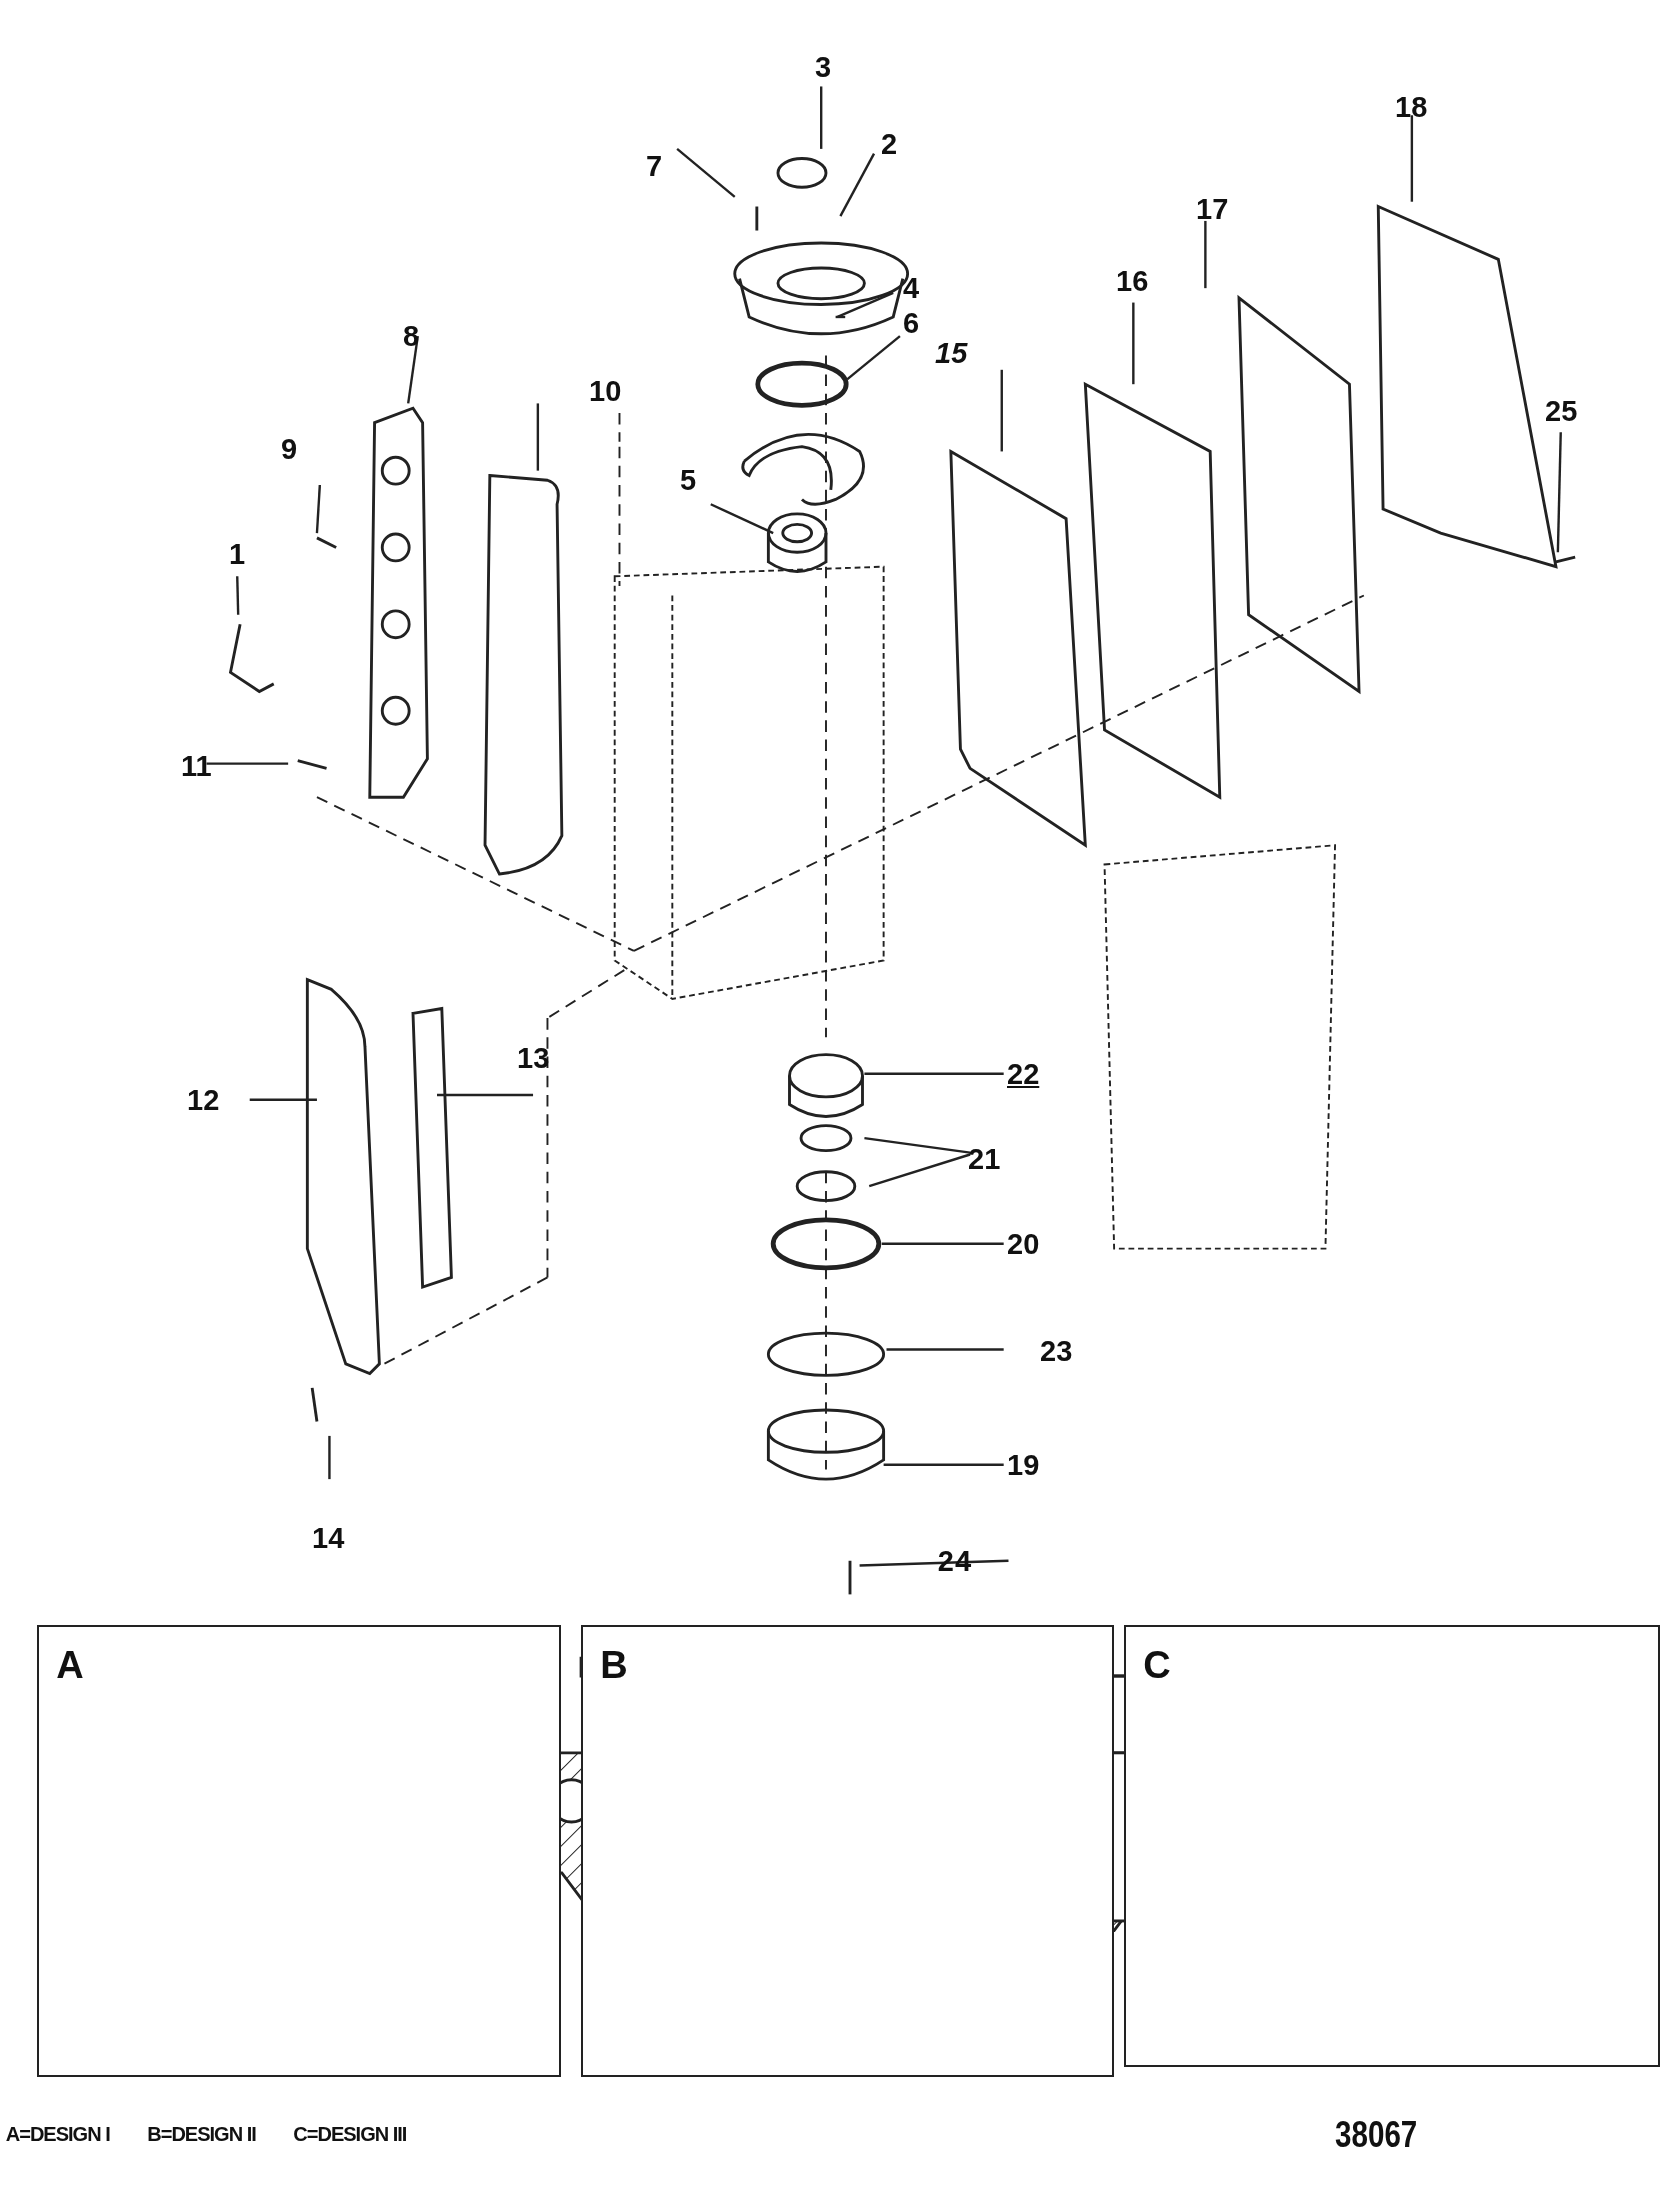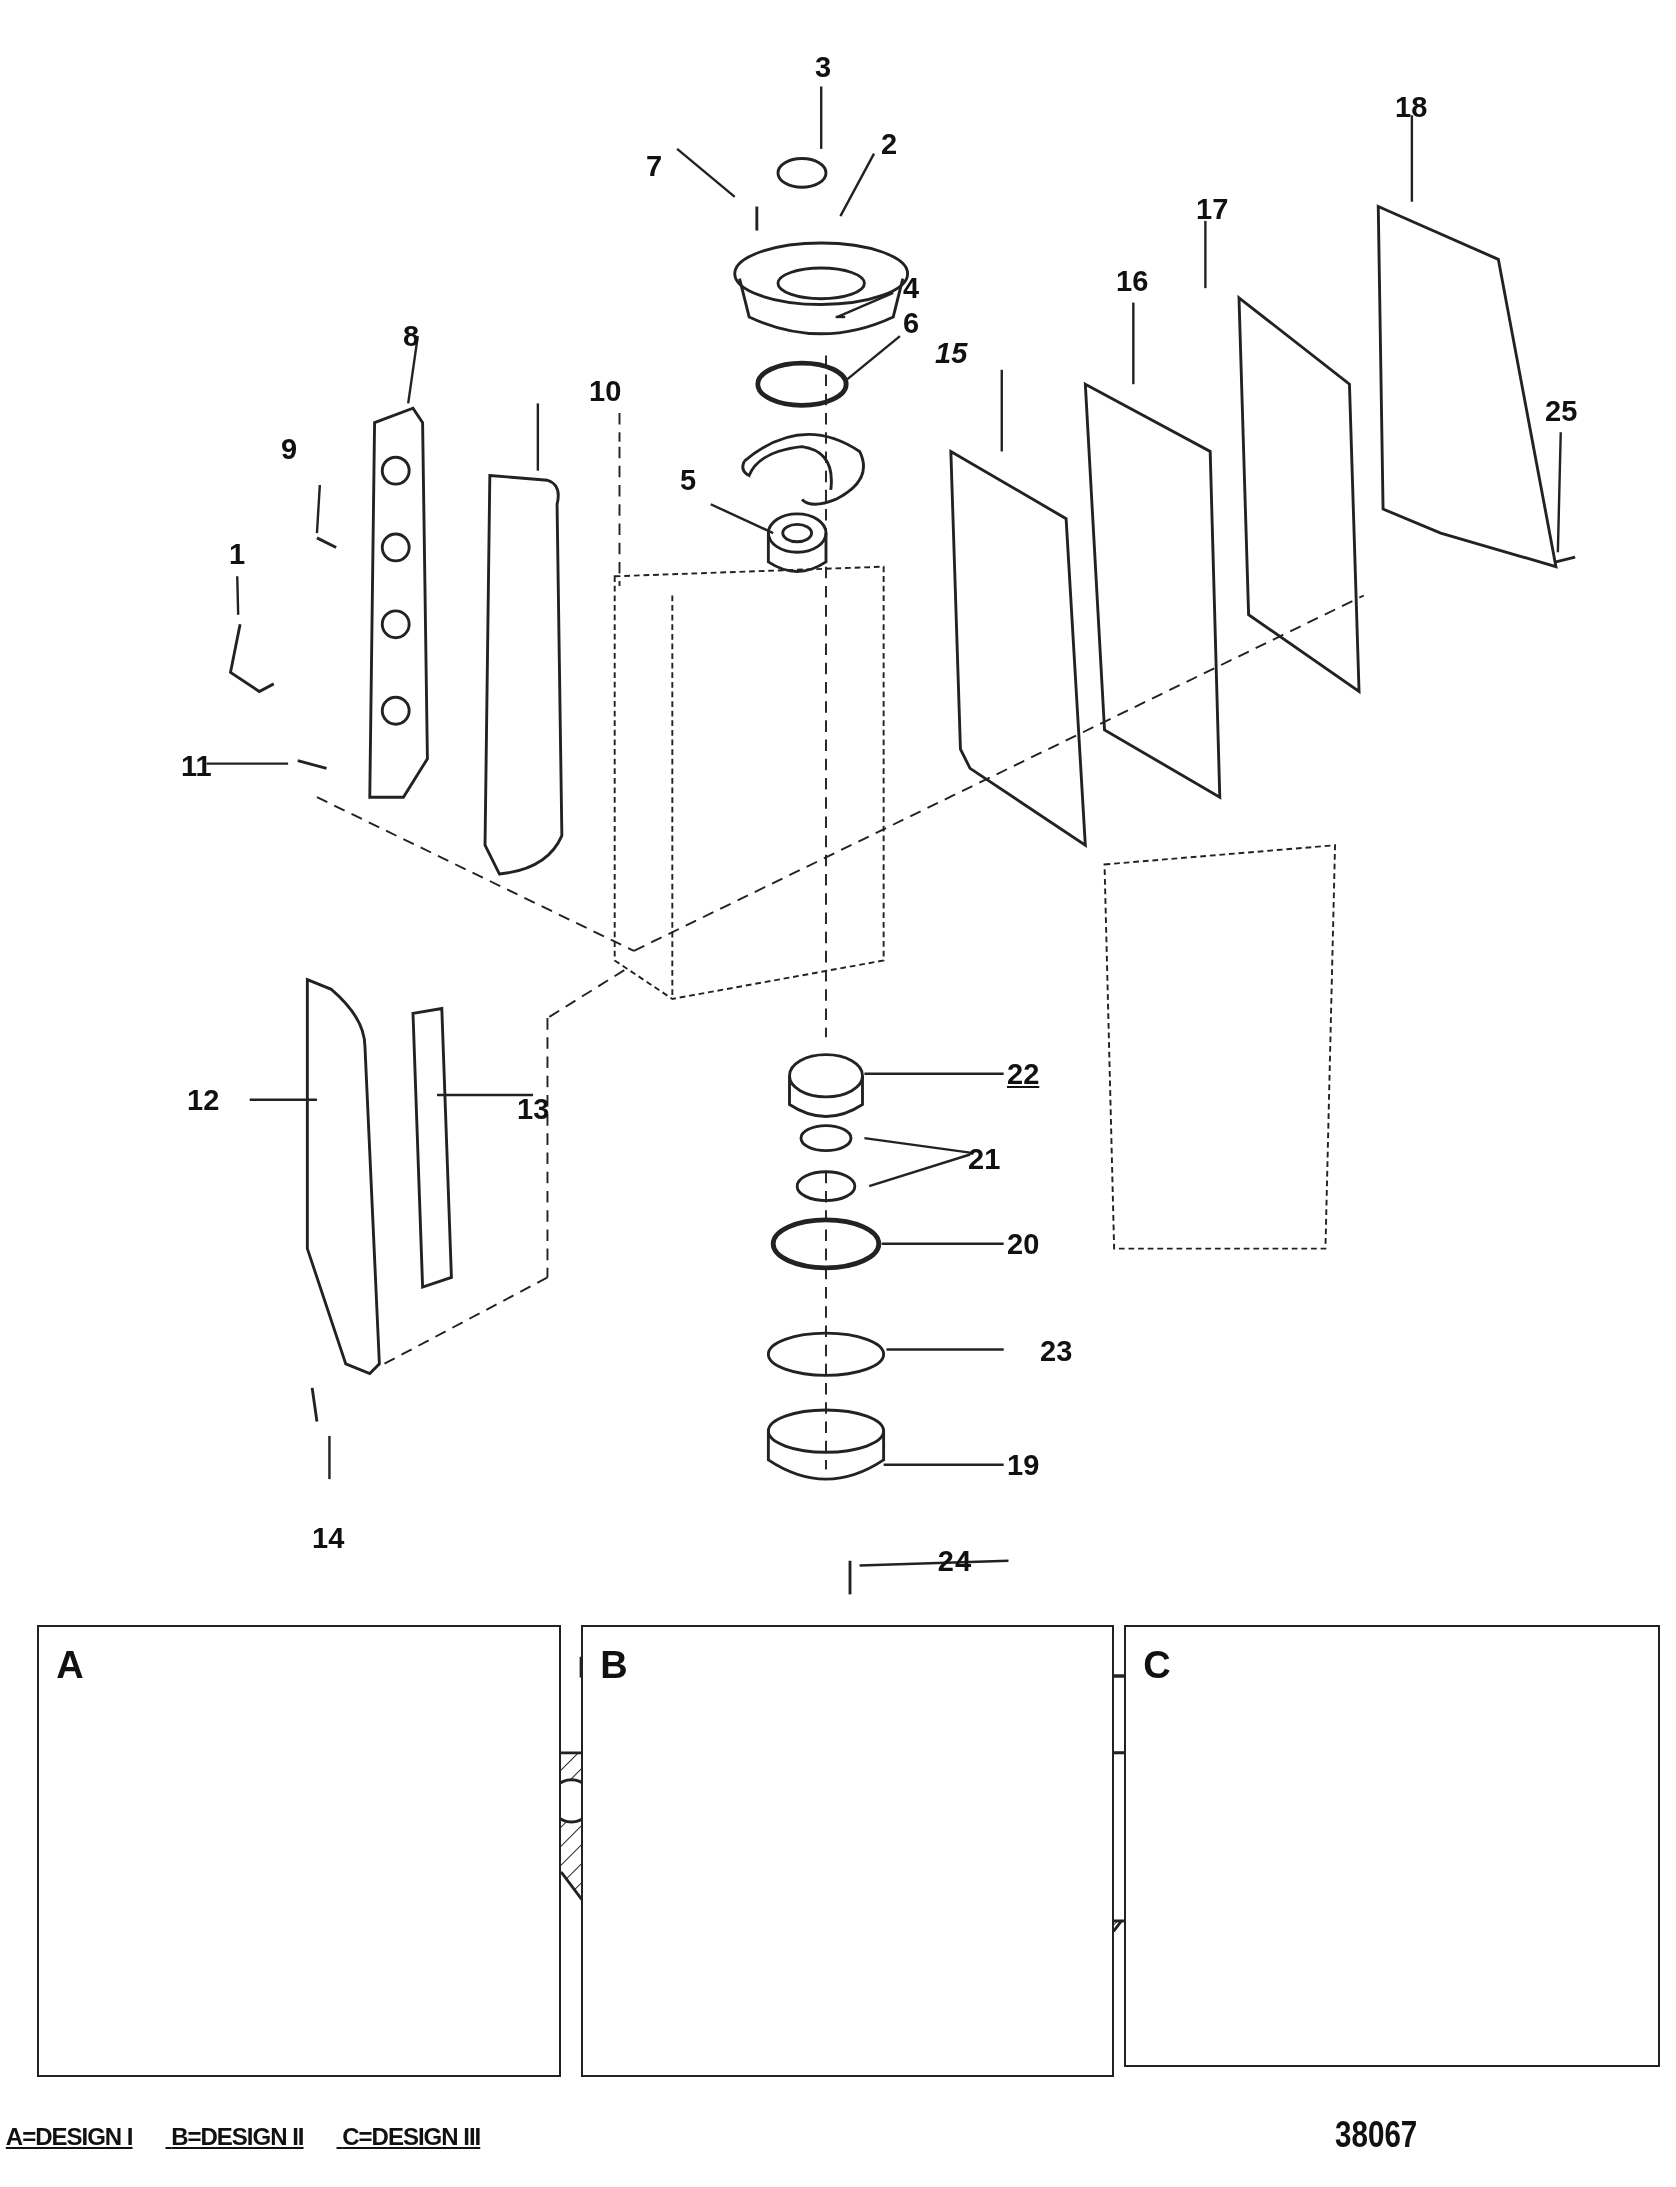--- a/index.html
+++ b/index.html
@@ -3,22 +3,22 @@
 <meta charset="utf-8">
 <style>
   html, body { margin: 0; padding: 0; background: #ffffff; }
   body { width: 1676px; height: 2187px; position: relative; overflow: hidden;
          font-family: "Liberation Sans", sans-serif; color: #111; }
   #diagram { position: absolute; left: 0; top: 0; width: 1676px; height: 2187px; }
   .callout { position: absolute; font-family: "Liberation Sans", sans-serif; font-weight: bold;
              font-size: 29px; color: #111; line-height: 1; }
   .panel { position: absolute; border: 2.9px solid #222; background: #fff; box-sizing: border-box; }
   .panel-letter { position: absolute; left: 17.3px; top: 17.3px; font-weight: bold; font-size: 38px; }
-  .legend { position: absolute; left: 5.8px; top: 2123px; font-weight: bold; font-size: 24px;
-            letter-spacing: -1px; text-decoration: underline; }
+  .legend { position: absolute; left: 5.8px; top: 2123px; font-weight: bold; font-size: 20px;
+            letter-spacing: -1px; }
   .legend span { margin-right: 33px; }
   .fignum { position: absolute; left: 1335px; top: 2114px; font-size: 37px; font-weight: bold;
             font-family: "Liberation Sans Narrow", "Liberation Sans", sans-serif; transform: scaleX(0.8);
             transform-origin: left; }
 </style>
 </head>
 <body>
 
 <svg id="diagram" viewBox="0 0 1745 2277" xmlns="http://www.w3.org/2000/svg">
   <defs>
@@ -181,21 +181,21 @@
 <div class="callout" style="left:815px;top:53px;">3</div>
 <div class="callout" style="left:903px;top:274px;">4</div>
 <div class="callout" style="left:680px;top:466px;">5</div>
 <div class="callout" style="left:903px;top:309px;">6</div>
 <div class="callout" style="left:646px;top:152px;">7</div>
 <div class="callout" style="left:403px;top:322px;">8</div>
 <div class="callout" style="left:281px;top:435px;">9</div>
 <div class="callout" style="left:544px;top:377px;margin-left:45px;">10</div>
 <div class="callout" style="left:181px;top:752px;">11</div>
 <div class="callout" style="left:187px;top:1086px;">12</div>
-<div class="callout" style="left:517px;top:1095px;">13</div>
+<div class="callout" style="left:517px;top:1044px;">13</div>
 <div class="callout" style="left:312px;top:1524px;">14</div>
 <div class="callout" style="left:935px;top:339px;font-style:italic;">15</div>
 <div class="callout" style="left:1116px;top:267px;">16</div>
 <div class="callout" style="left:1196px;top:195px;">17</div>
 <div class="callout" style="left:1395px;top:93px;text-align:right;">18</div>
 <div class="callout" style="left:1007px;top:1451px;">19</div>
 <div class="callout" style="left:1007px;top:1230px;">20</div>
 <div class="callout" style="left:968px;top:1145px;">21</div>
 <div class="callout" style="left:1007px;top:1060px;text-decoration:underline;">22</div>
 <div class="callout" style="left:1040px;top:1337px;">23</div>

